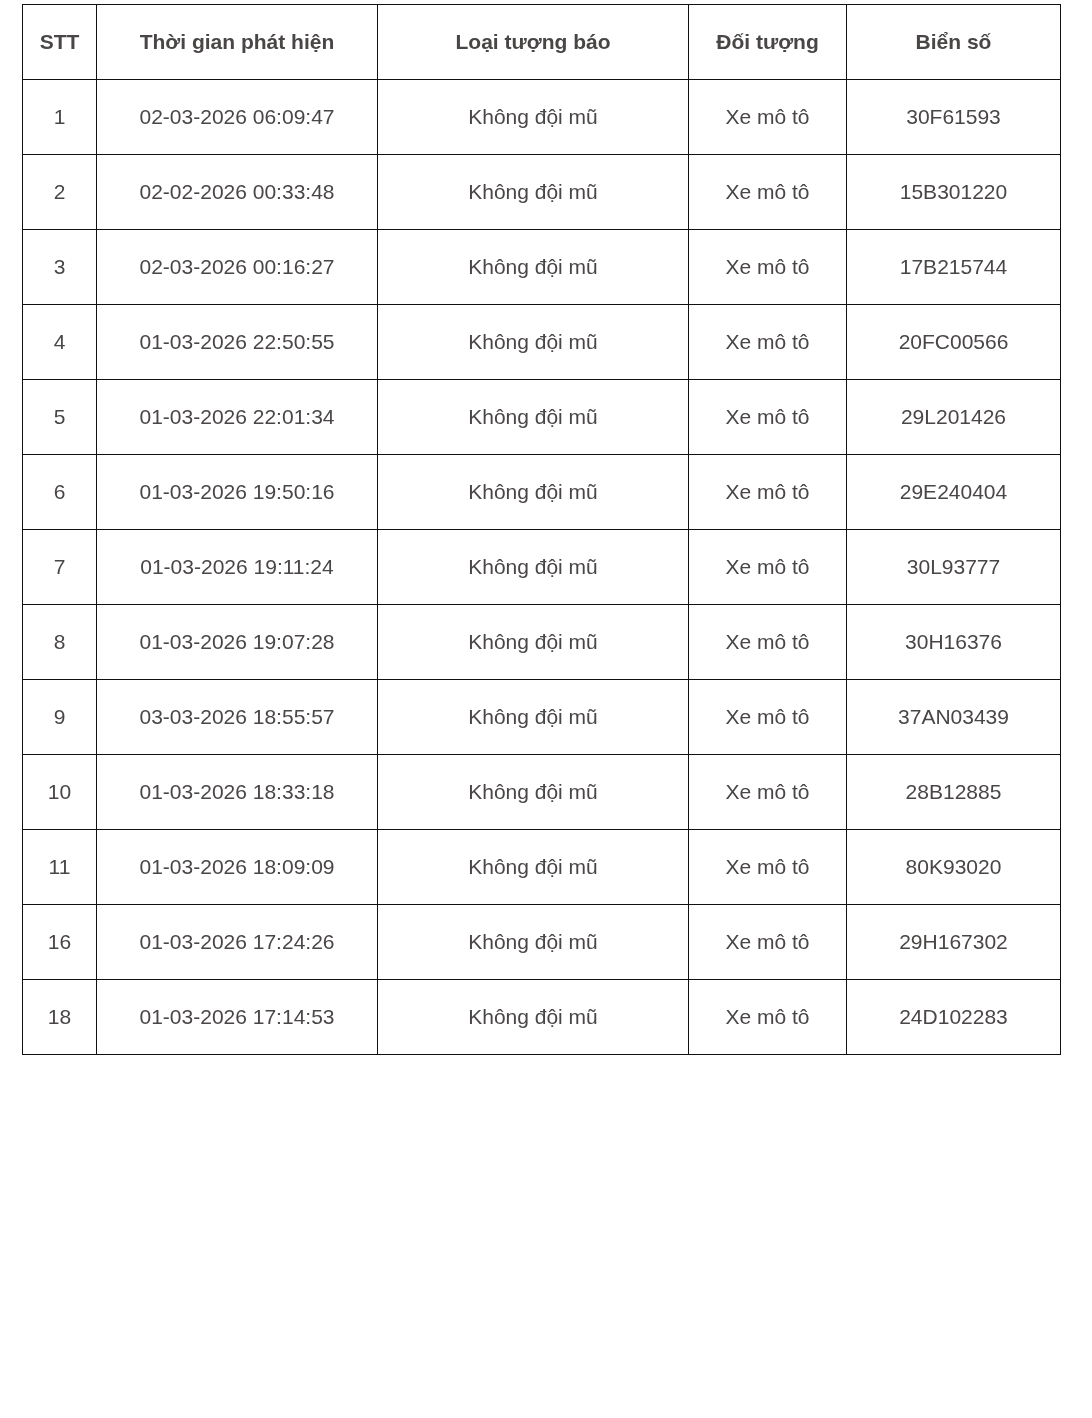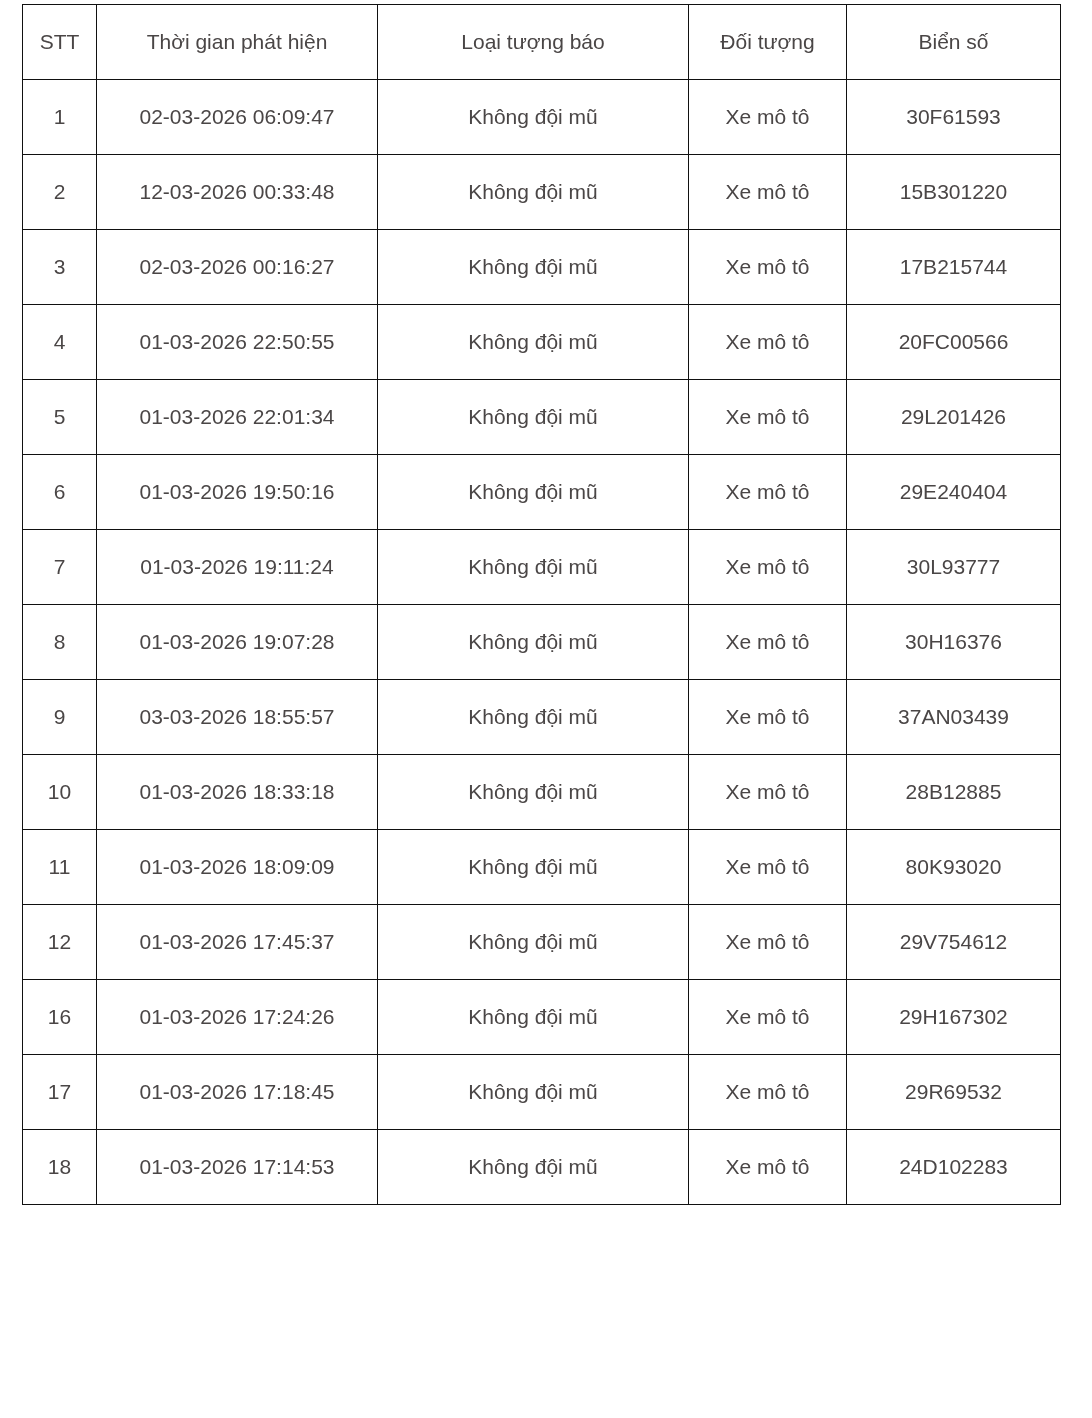--- a/index.html
+++ b/index.html
@@ -23,21 +23,21 @@
       font-size: 21px;
     }
     th, td {
       border: 1.5px solid #111111;
       text-align: center;
       vertical-align: middle;
       padding: 0;
       height: 74px;
     }
     th {
-      font-weight: normal;
+      font-weight: bold;
       height: 74px;
     }
     col.c-stt { width: 74px; }
     col.c-time { width: 281px; }
     col.c-type { width: 311px; }
     col.c-obj { width: 158px; }
     col.c-plate { width: 214px; }
   </style>
 </head>
 <body>
@@ -63,21 +63,21 @@
     <tbody id="tbody">
         <tr>
           <td>1</td>
           <td>02-03-2026 06:09:47</td>
           <td>Không đội mũ</td>
           <td>Xe mô tô</td>
           <td>30F61593</td>
         </tr>
         <tr>
           <td>2</td>
-          <td>12-03-2026 00:33:48</td>
+          <td>02-02-2026 00:33:48</td>
           <td>Không đội mũ</td>
           <td>Xe mô tô</td>
           <td>15B301220</td>
         </tr>
         <tr>
           <td>3</td>
           <td>02-03-2026 00:16:27</td>
           <td>Không đội mũ</td>
           <td>Xe mô tô</td>
           <td>17B215744</td>
@@ -132,39 +132,25 @@
           <td>28B12885</td>
         </tr>
         <tr>
           <td>11</td>
           <td>01-03-2026 18:09:09</td>
           <td>Không đội mũ</td>
           <td>Xe mô tô</td>
           <td>80K93020</td>
         </tr>
         <tr>
-          <td>12</td>
-          <td>01-03-2026 17:45:37</td>
-          <td>Không đội mũ</td>
-          <td>Xe mô tô</td>
-          <td>29V754612</td>
-        </tr>
-        <tr>
           <td>16</td>
           <td>01-03-2026 17:24:26</td>
           <td>Không đội mũ</td>
           <td>Xe mô tô</td>
           <td>29H167302</td>
-        </tr>
-        <tr>
-          <td>17</td>
-          <td>01-03-2026 17:18:45</td>
-          <td>Không đội mũ</td>
-          <td>Xe mô tô</td>
-          <td>29R69532</td>
         </tr>
         <tr>
           <td>18</td>
           <td>01-03-2026 17:14:53</td>
           <td>Không đội mũ</td>
           <td>Xe mô tô</td>
           <td>24D102283</td>
         </tr>
       </tbody>
   </table>

